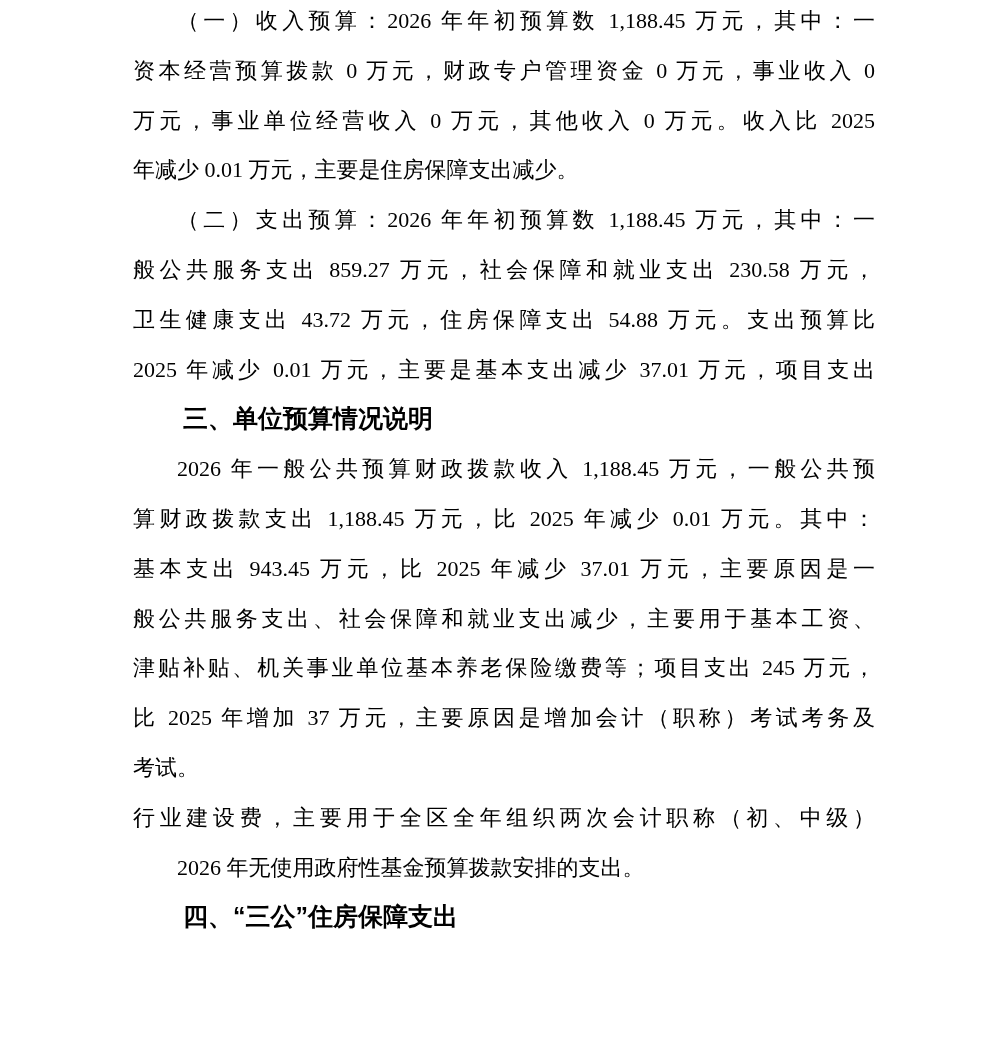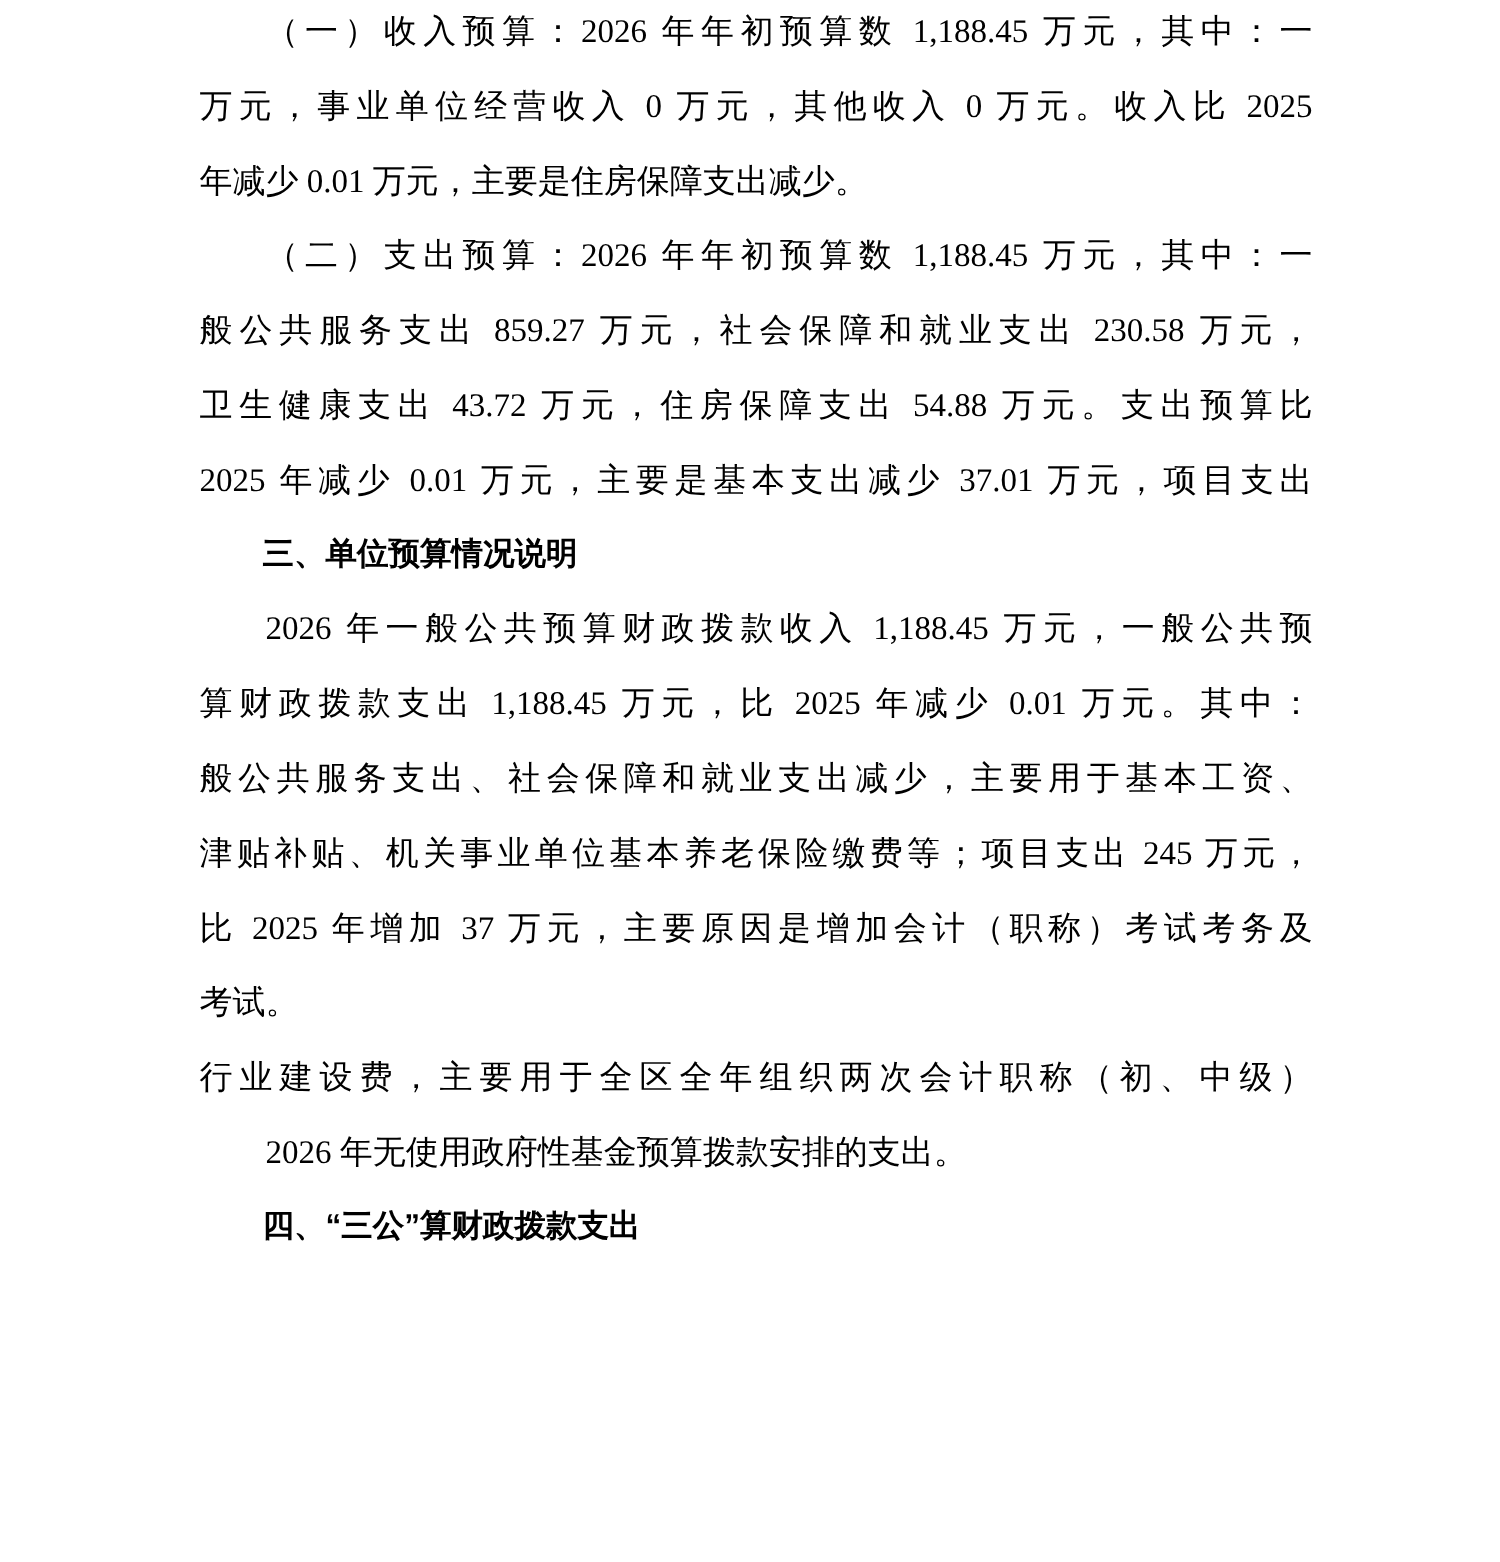--- a/index.html
+++ b/index.html
@@ -35,60 +35,62 @@
     text-align: right;
     text-align-last: left;
     white-space: normal;
   }
   .indent {
     text-indent: 2em;
   }
   .heading {
     font-family: "Liberation Sans", sans-serif;
     font-weight: bold;
-    font-size: 21px;
+    font-size: 25px;
     line-height: 49.8px;
     height: 49.8px;
     text-indent: 2em;
     text-align: right;
     text-align-last: left;
     white-space: nowrap;
   }
 </style>
 </head>
 <body>
 
 <div class="page">
   <div class="content">
 
     <div>
       <div class="line indent">（一）收入预算：2026 年年初预算数 1,188.45 万元，其中：一</div>
+      <div class="line">资本经营预算拨款 0 万元，财政专户管理资金 0 万元，事业收入 0</div>
       <div class="line">万元，事业单位经营收入 0 万元，其他收入 0 万元。收入比 2025</div>
       <div class="line lastline">年减少 0.01 万元，主要是住房保障支出减少。</div>
     </div>
 
     <div>
       <div class="line indent">（二）支出预算：2026 年年初预算数 1,188.45 万元，其中：一</div>
       <div class="line">般公共服务支出 859.27 万元，社会保障和就业支出 230.58 万元，</div>
       <div class="line">卫生健康支出 43.72 万元，住房保障支出 54.88 万元。支出预算比</div>
       <div class="line">2025 年减少 0.01 万元，主要是基本支出减少 37.01 万元，项目支出</div>
     </div>
 
     <div class="heading">三、单位预算情况说明</div>
 
     <div>
       <div class="line indent">2026 年一般公共预算财政拨款收入 1,188.45 万元，一般公共预</div>
       <div class="line">算财政拨款支出 1,188.45 万元，比 2025 年减少 0.01 万元。其中：</div>
+      <div class="line">基本支出 943.45 万元，比 2025 年减少 37.01 万元，主要原因是一</div>
       <div class="line">般公共服务支出、社会保障和就业支出减少，主要用于基本工资、</div>
       <div class="line">津贴补贴、机关事业单位基本养老保险缴费等；项目支出 245 万元，</div>
       <div class="line">比 2025 年增加 37 万元，主要原因是增加会计（职称）考试考务及</div>
       <div class="line lastline">考试。</div>
       <div class="line">行业建设费，主要用于全区全年组织两次会计职称（初、中级）</div>
     </div>
 
     <div>
       <div class="line lastline indent">2026 年无使用政府性基金预算拨款安排的支出。</div>
     </div>
 
-    <div class="heading">四、“三公”算财政拨款支出</div>
+    <div class="heading">四、“三公”住房保障支出</div>
 
   </div>
 </div>
 
 </body></html>

